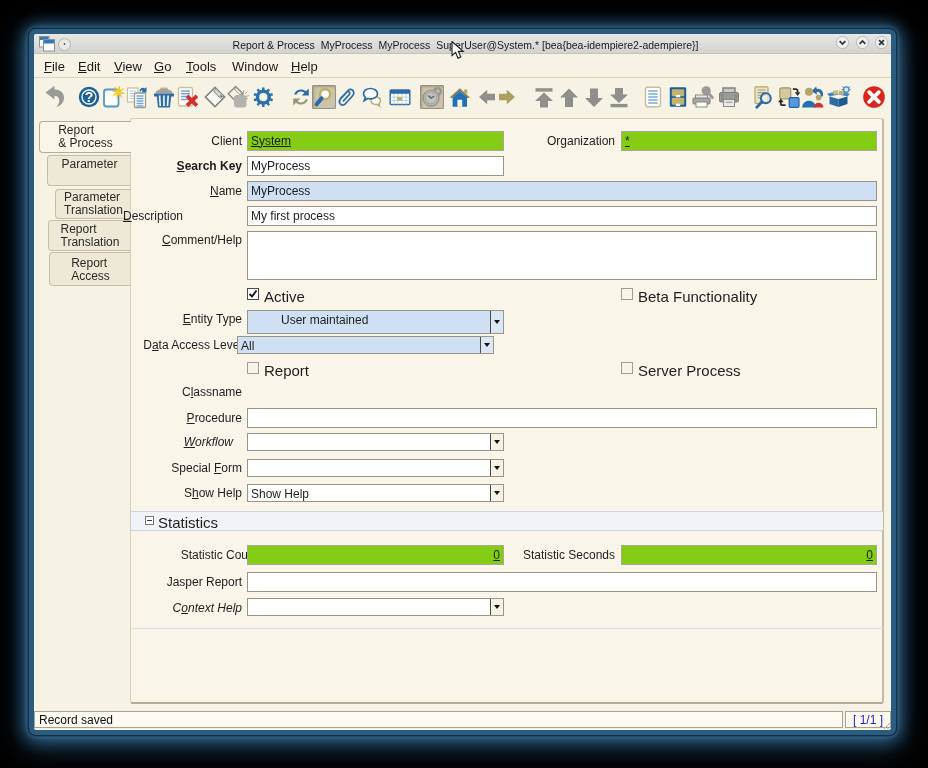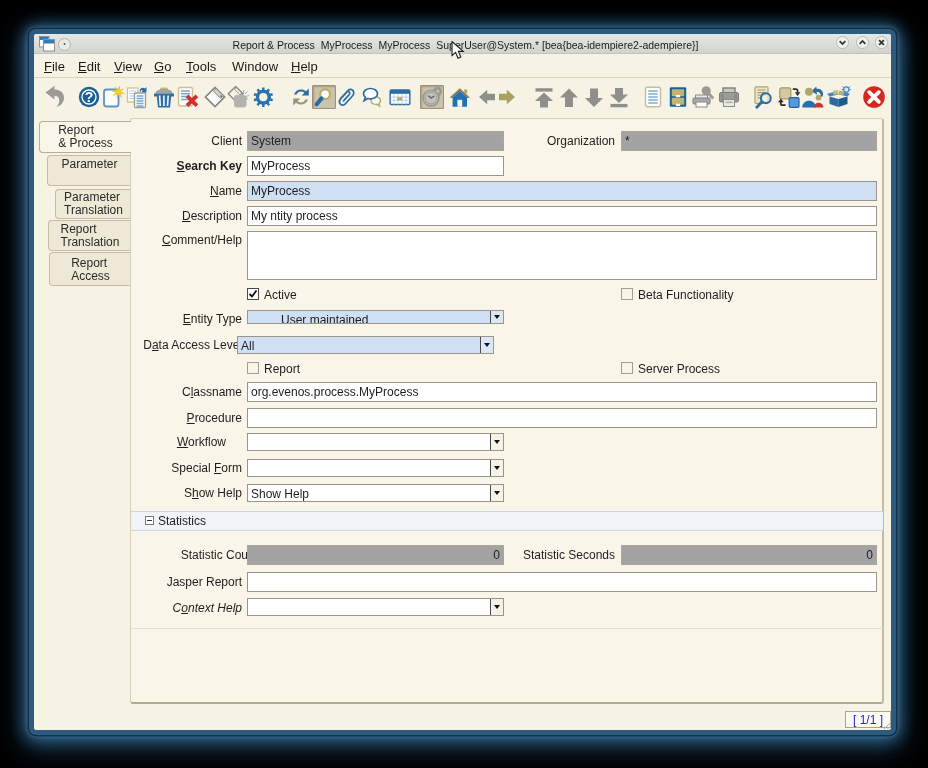--- a/index.html
+++ b/index.html
@@ -11,23 +11,23 @@
 #title{position:absolute;left:3px;top:4.5px;width:100%;text-align:center;font-size:10.5px;color:#1c1c1c;}
 #menubar{position:absolute;left:0;top:20px;width:857px;height:24px;background:#f6f2e4;border-bottom:1px solid #dad4be;font-size:13px;color:#1a1a1a;}
 #menubar span{position:absolute;top:5px;}
 .tbtn{position:absolute;width:24px;height:24px;top:51px;}
 .pressed{background:#cbc3ac;border:1px solid #9a927a;border-radius:1px;box-shadow:inset 1px 1px 2px rgba(90,80,50,.35);}
 .tab{position:absolute;background:#eee8d6;border:1px solid #c5bda5;border-right:none;border-radius:4px 0 0 4px;font-size:12px;color:#2a2a2a;text-align:center;line-height:13px;}
 .tab i{display:inline-block;text-align:left;font-style:normal;}
 .tabactive{background:#f9f5e8;border-color:#b5ad94;z-index:3;}
 #panel{position:absolute;left:96px;top:84px;width:754px;height:586px;background:#f9f5e8;border:1px solid #d6cfb8;border-right:2px solid #c3bca5;border-bottom:2px solid #b2ab95;border-radius:3px;}
 .lbl{position:absolute;font-size:12px;color:#1e1e1e;text-align:right;white-space:nowrap;height:15px;}
-.lblL{position:absolute;font-size:12px;color:#1e1e1e;white-space:nowrap;height:15px;}
+.lblL{position:absolute;font-size:15px;color:#1e1e1e;white-space:nowrap;height:15px;}
 .fld{position:absolute;background:#fff;border:1px solid #9b9488;font-size:12px;color:#1e1e1e;padding:2px 3px;white-space:nowrap;overflow:hidden;}
-.ro{background:#a3a3a3;border-color:#aca694;}
+.ro{background:#84cc16;border-color:#aca694;text-decoration:underline;}
 .blue{background:#cfe0f4;}
 .num{text-align:right;}
 .cb{position:absolute;width:12px;height:12px;background:#f7f4e8;border:1px solid #a39d8d;}
 .cbc{background:#fff;border-color:#4a4a4a;}
 .combo{padding-right:16px;}
 .abtn{position:absolute;top:-1px;right:-1px;bottom:-1px;width:14px;border:1px solid #4a4a4a;display:flex;align-items:center;justify-content:center;}
 .tri{width:0;height:0;border-left:3.5px solid transparent;border-right:3.5px solid transparent;border-top:4px solid #111;}
 #status1{position:absolute;left:0px;top:677px;width:809px;height:17px;background:#fdfbf1;border:1px solid #a8a296;font-size:12px;color:#111;padding:1px 4px;}
 #status2{position:absolute;left:811px;top:677px;width:46px;height:17px;background:#fdfbf1;border:1px solid #a8a296;font-size:12px;color:#2323cf;text-align:center;padding:1px 0;}
 u{text-decoration:underline;}
@@ -242,49 +242,48 @@
 <div class="tab" style="left:15px;top:218px;width:82px;height:34px;padding-top:4px;"><i>Report<br>Access</i></div>
 <div id="panel"></div>
 <div class="lbl" style="left:30px;top:100px;width:178px;">Client</div>
 <div class="fld ro" style="left:213px;top:96.5px;width:257px;height:20px;">System</div>
 <div class="lbl" style="left:471px;top:100px;width:110px;">Organization</div>
 <div class="fld ro" style="left:587px;top:96.5px;width:256px;height:20px;">*</div>
 <div class="lbl" style="left:30px;top:125px;width:178px;font-weight:bold;"><u>S</u>earch Key</div>
 <div class="fld " style="left:213px;top:121.5px;width:257px;height:20px;">MyProcess</div>
 <div class="lbl" style="left:30px;top:150px;width:178px;"><u>N</u>ame</div>
 <div class="fld blue" style="left:213px;top:147px;width:630px;height:20px;">MyProcess</div>
-<div class="lbl" style="left:30px;top:175px;width:178px;"><u>D</u>escription</div>
-<div class="fld " style="left:213px;top:172px;width:630px;height:20px;">My ntity process</div>
+<div class="lbl" style="left:30px;top:175px;width:178px;text-align:center;"><u>D</u>escription</div>
+<div class="fld " style="left:213px;top:172px;width:630px;height:20px;">My first process</div>
 <div class="lbl" style="left:30px;top:199px;width:178px;"><u>C</u>omment/Help</div>
 <div class="fld " style="left:213px;top:197px;width:630px;height:49px;"></div>
 <div class="cb cbc" style="left:213px;top:254px;">
         <svg style="display:block" width="10" height="10" viewBox="0 0 10 10">
           <path d="M1.5 5 L4 7.5 L8.5 1.5" fill="none" stroke="#111" stroke-width="1.8"></path>
         </svg>
       </div>
 <div class="lblL" style="left:230px;top:253.5px;">Active</div>
 <div class="cb" style="left:587px;top:254px;"></div>
 <div class="lblL" style="left:604px;top:253.5px;">Beta Functionality</div>
 <div class="lbl" style="left:30px;top:278px;width:178px;"><u>E</u>ntity Type</div>
-<div class="fld combo blue" style="left:213px;top:276px;width:257px;height:14px;padding-left:33px;">User maintained<div class="abtn" style="background:#dbe7f5;">
+<div class="fld combo blue" style="left:213px;top:276px;width:257px;height:24px;padding-left:33px;">User maintained<div class="abtn" style="background:#dbe7f5;">
           <div class="tri"></div>
         </div></div>
 <div class="lbl" style="left:30px;top:304px;width:178px;">D<u>a</u>ta Access Level</div>
 <div class="fld combo blue" style="left:203px;top:301.5px;width:257px;height:18px;">All<div class="abtn" style="background:#dbe7f5;">
           <div class="tri"></div>
         </div></div>
 <div class="cb" style="left:213px;top:328px;"></div>
 <div class="lblL" style="left:230px;top:327.5px;">Report</div>
 <div class="cb" style="left:587px;top:328px;"></div>
 <div class="lblL" style="left:604px;top:327.5px;">Server Process</div>
 <div class="lbl" style="left:30px;top:351px;width:178px;">C<u>l</u>assname</div>
-<div class="fld " style="left:213px;top:348px;width:630px;height:20px;">org.evenos.process.MyProcess</div>
 <div class="lbl" style="left:30px;top:376.5px;width:178px;"><u>P</u>rocedure</div>
 <div class="fld " style="left:213px;top:373.5px;width:630px;height:20px;"></div>
-<div class="lbl" style="left:14px;top:401px;width:178px;"><u>W</u>orkflow</div>
+<div class="lbl" style="left:21px;top:401px;width:178px;font-style:italic;"><u>W</u>orkflow</div>
 <div class="fld combo " style="left:213px;top:399px;width:257px;height:18px;">
         <div class="abtn" style="background:#f6f3e6;">
           <div class="tri"></div>
         </div>
       </div>
 <div class="lbl" style="left:30px;top:426.5px;width:178px;">Special <u>F</u>orm</div>
 <div class="fld combo " style="left:213px;top:424.5px;width:257px;height:18px;">
         <div class="abtn" style="background:#f6f3e6;">
           <div class="tri"></div>
         </div>
@@ -303,20 +302,21 @@
 <div class="fld ro num" style="left:587px;top:511px;width:256px;height:20px;">0</div>
 <div class="lbl" style="left:30px;top:541px;width:178px;">Jasper Report</div>
 <div class="fld " style="left:213px;top:538px;width:630px;height:20px;"></div>
 <div class="lbl" style="left:30px;top:567px;width:178px;font-style:italic;">C<u>o</u>ntext Help</div>
 <div class="fld combo " style="left:213px;top:564px;width:257px;height:18px;">
         <div class="abtn" style="background:#f6f3e6;">
           <div class="tri"></div>
         </div>
       </div>
 <div style="position:absolute;left:97px;top:594px;width:752px;height:1px;background:#d9dfe8;"></div>
+<div id="status1">Record saved</div>
 <div id="status2">[ 1/1 ]</div>
 <svg style="position:absolute;left:849px;top:688px" width="8" height="8" viewBox="0 0 8 8">
         <path d="M7 1 L1 7 M7 4.5 L4.5 7" stroke="#b0aa98" stroke-width="1"></path>
       </svg>
 <svg style="position:absolute;left:417px;top:7px;z-index:10" width="15" height="19" viewBox="0 0 15 19">
         <path d="M1 0.5 L1 14.5 L4.6 11.4 L7 17.2 L9.8 16 L7.4 10.4 L12.2 10.4 Z" fill="#fdfdfd" stroke="#1a1a1a" stroke-width="1.1"></path>
       </svg>
 </div>
   </div>
 

